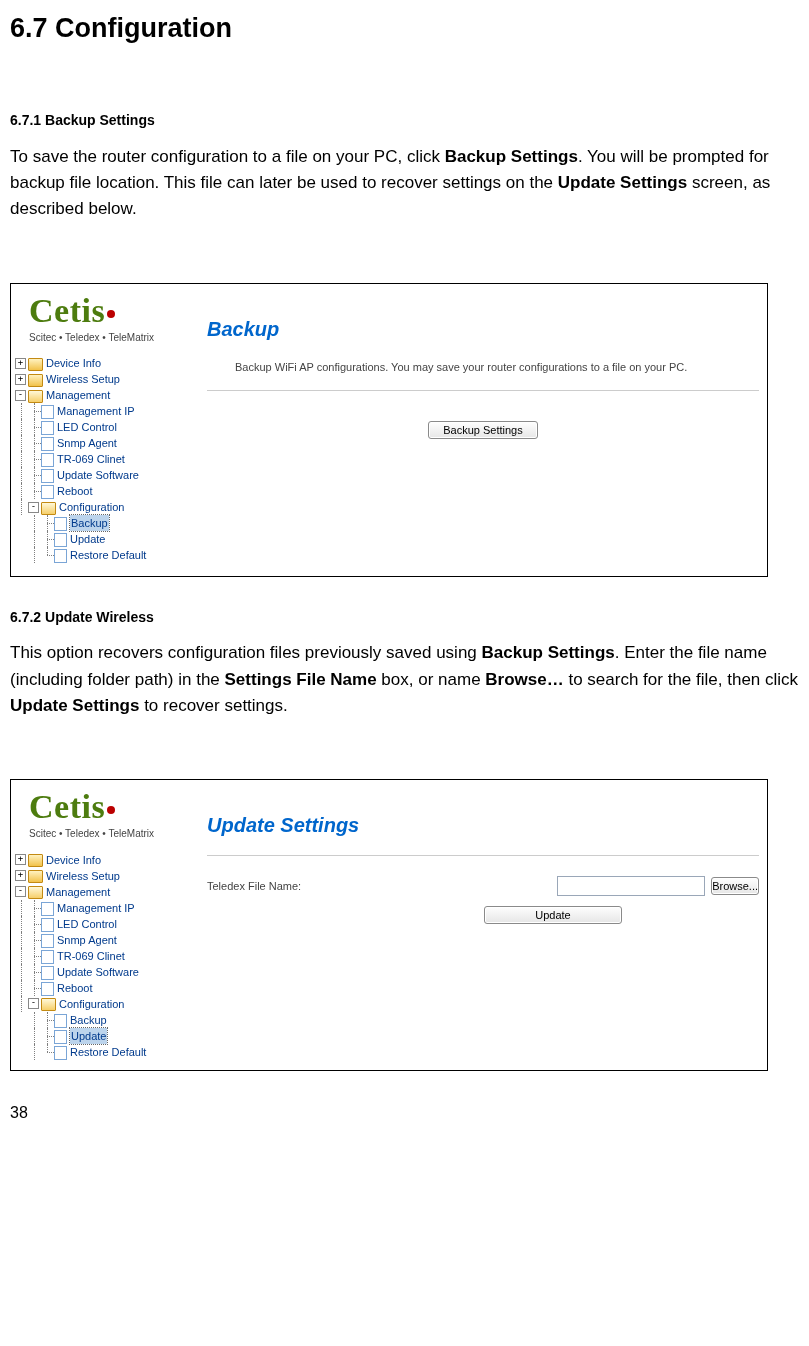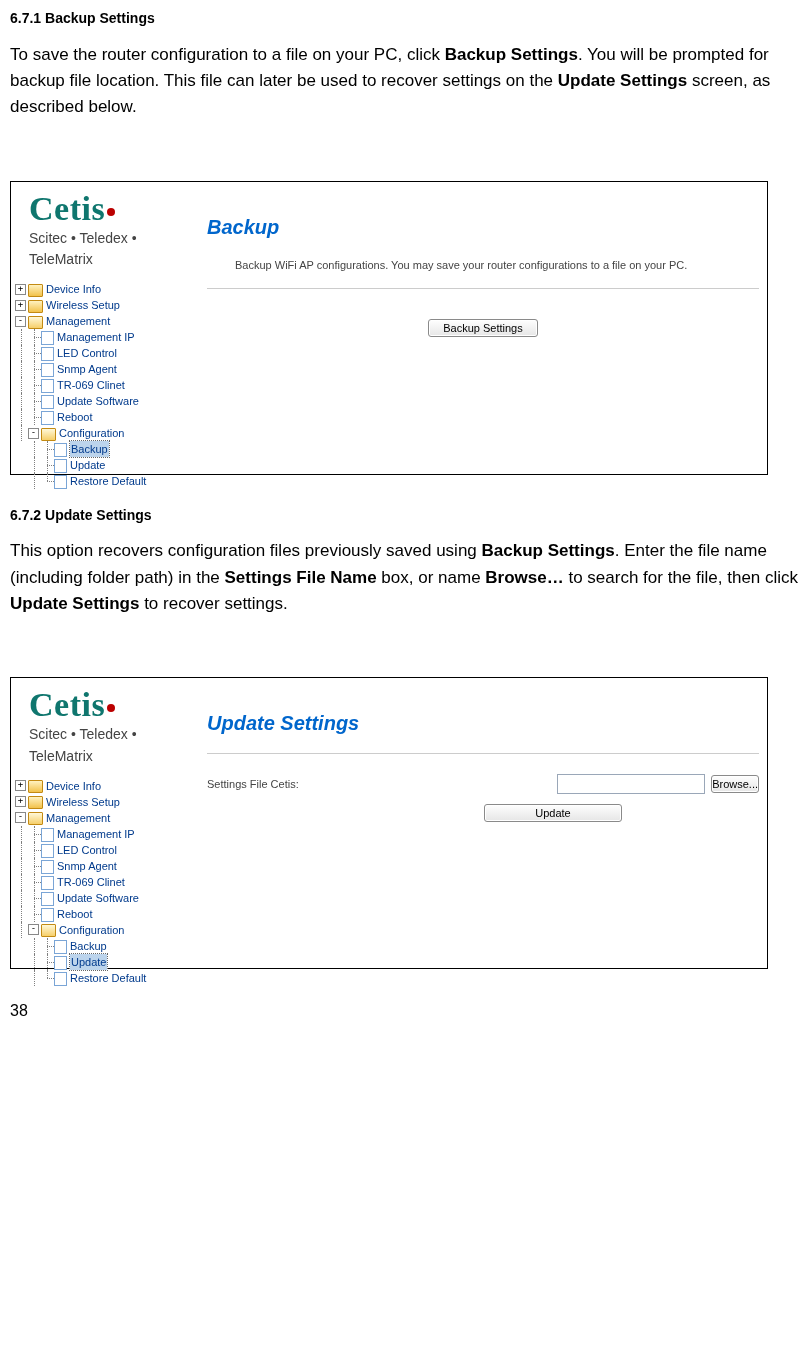--- a/index.html
+++ b/index.html
@@ -8,23 +8,23 @@
   h1{font-family:Verdana,Arial,sans-serif;font-size:27px;font-weight:bold;margin:0 0 60px 0;}
   h2{font-family:Verdana,Arial,sans-serif;font-size:14px;font-weight:bold;margin:0 0 12px 0;}
   p{margin:0 0 60px 0;}
   b{font-weight:bold;}
 
   .shot{border:1px solid #000;width:756px;margin:0 0 30px 0;background:#fff;position:relative;}
   .shot-content{display:flex;align-items:flex-start;}
   .left-pane{width:192px;flex:0 0 192px;}
   .right-pane{flex:1;padding:0 8px 0 4px;}
   .logo{padding:10px 12px 6px 18px;}
-  .logo-text{font-family:"Times New Roman",serif;font-size:34px;font-weight:bold;color:#0f766e;letter-spacing:0.5px;line-height:1;}
+  .logo-text{font-family:"Times New Roman",serif;font-size:34px;font-weight:bold;color:#4d7c0f;letter-spacing:0.5px;line-height:1;}
   .logo-dot{display:inline-block;width:8px;height:8px;background:#b00;border-radius:50%;position:relative;top:-4px;margin-left:2px;}
-  .logo-tag{font-family:Arial,sans-serif;font-size:14px;color:#444;margin-top:2px;}
+  .logo-tag{font-family:Arial,sans-serif;font-size:10px;color:#444;margin-top:2px;}
 
   .tree{font-family:Tahoma,Arial,sans-serif;font-size:11px;color:#003a8c;padding:4px 0 10px 4px;line-height:16px;}
   .tree-row{display:flex;align-items:center;height:16px;white-space:nowrap;}
   .indent{display:inline-block;width:13px;height:16px;position:relative;}
   .vline::before{content:"";position:absolute;left:6px;top:0;bottom:0;border-left:1px dotted #808080;}
   .tee::before{content:"";position:absolute;left:6px;top:0;bottom:0;border-left:1px dotted #808080;}
   .tee::after{content:"";position:absolute;left:6px;top:8px;width:7px;border-top:1px dotted #808080;}
   .ell::before{content:"";position:absolute;left:6px;top:0;height:8px;border-left:1px dotted #808080;}
   .ell::after{content:"";position:absolute;left:6px;top:8px;width:7px;border-top:1px dotted #808080;}
   .expander{display:inline-block;width:9px;height:9px;border:1px solid #888;background:#fff;font-size:9px;line-height:7px;text-align:center;font-family:monospace;color:#000;margin-right:2px;position:relative;top:0;}
@@ -46,20 +46,21 @@
   .center-btn{display:flex;justify-content:center;margin-top:6px;}
   .update-center{display:flex;justify-content:center;margin-top:6px;margin-left:140px;}
 
   .pgnum{text-align:left;font-family:Verdana,Arial,sans-serif;font-size:16px;margin-top:18px;}
 </style>
 </head>
 <body>
 
 <div class="page">
 
+  <h1>6.7 Configuration</h1>
 
   <h2>6.7.1  Backup Settings</h2>
 
   <p>
     <span>To save the router configuration to a file on your PC, click </span><b>Backup Settings</b><span>.  You will be prompted for backup file location. This file can later be used to recover settings on the </span><b>Update Settings</b><span> screen, as described below.</span>
   </p>
 
   <div class="shot" style="height:292px;">
     <div class="shot-content">
       <div class="left-pane">
@@ -154,21 +155,21 @@
         <div class="panel-title">Backup</div>
         <div class="panel-desc">Backup WiFi AP configurations. You may save your router configurations to a file on your PC.</div>
         <hr class="panel-sep">
         <div class="center-btn">
           <button class="xp-btn">Backup Settings</button>
         </div>
       </div>
     </div>
   </div>
 
-  <h2>6.7.2  Update Settings</h2>
+  <h2>6.7.2  Update Wireless</h2>
 
   <p>
     <span>This option recovers configuration files previously saved using </span><b>Backup Settings</b><span>.  Enter the file name (including folder path) in the </span><b>Settings File Name</b><span> box, or name </span><b>Browse…</b><span> to search for the file, then click </span><b>Update Settings</b><span> to recover settings.</span>
   </p>
 
   <div class="shot" style="height:290px;">
     <div class="shot-content">
       <div class="left-pane">
         <div class="logo">
           <div class="logo-text"><span>Cetis</span><span class="logo-dot"></span></div>
@@ -254,21 +255,21 @@
               <span class="ic-file"></span>
               <span class="tree-label">Restore Default</span>
             </div>
         </div>
       </div>
 
       <div class="right-pane">
         <div class="panel-title">Update Settings</div>
         <hr class="panel-sep" style="margin-bottom:20px;">
         <div class="form-row">
-          <span>Settings File Cetis:</span>
+          <span>Teledex File Name:</span>
           <span class="spacer"></span>
           <input type="text" class="xp-input" style="">
           <button class="xp-btn" style="padding:2px 0;">Browse...</button>
         </div>
         <div class="update-center">
           <button class="xp-btn wide">Update</button>
         </div>
       </div>
     </div>
   </div>

